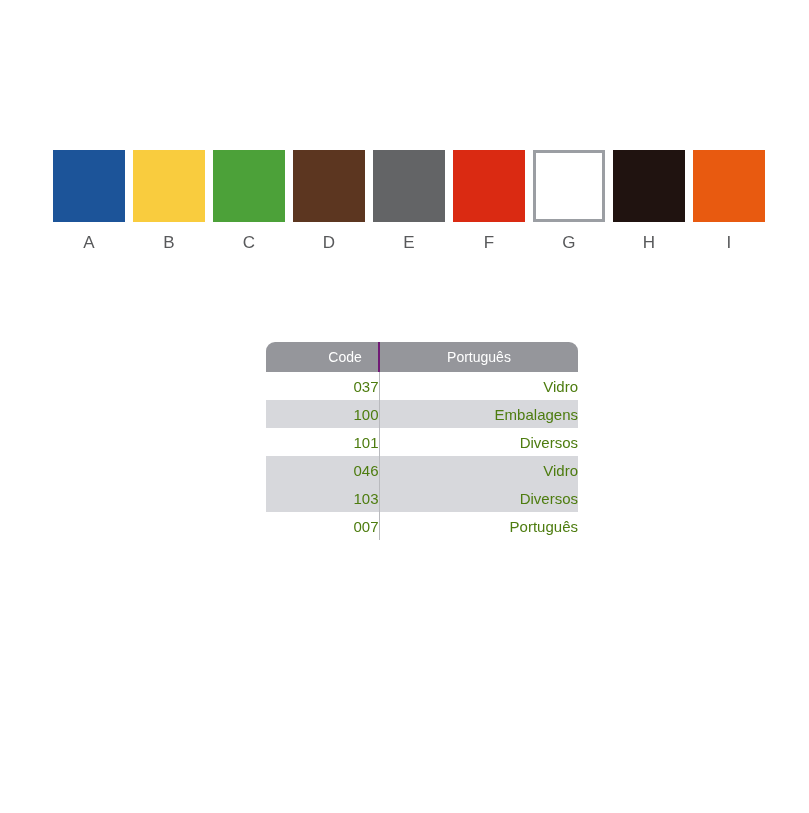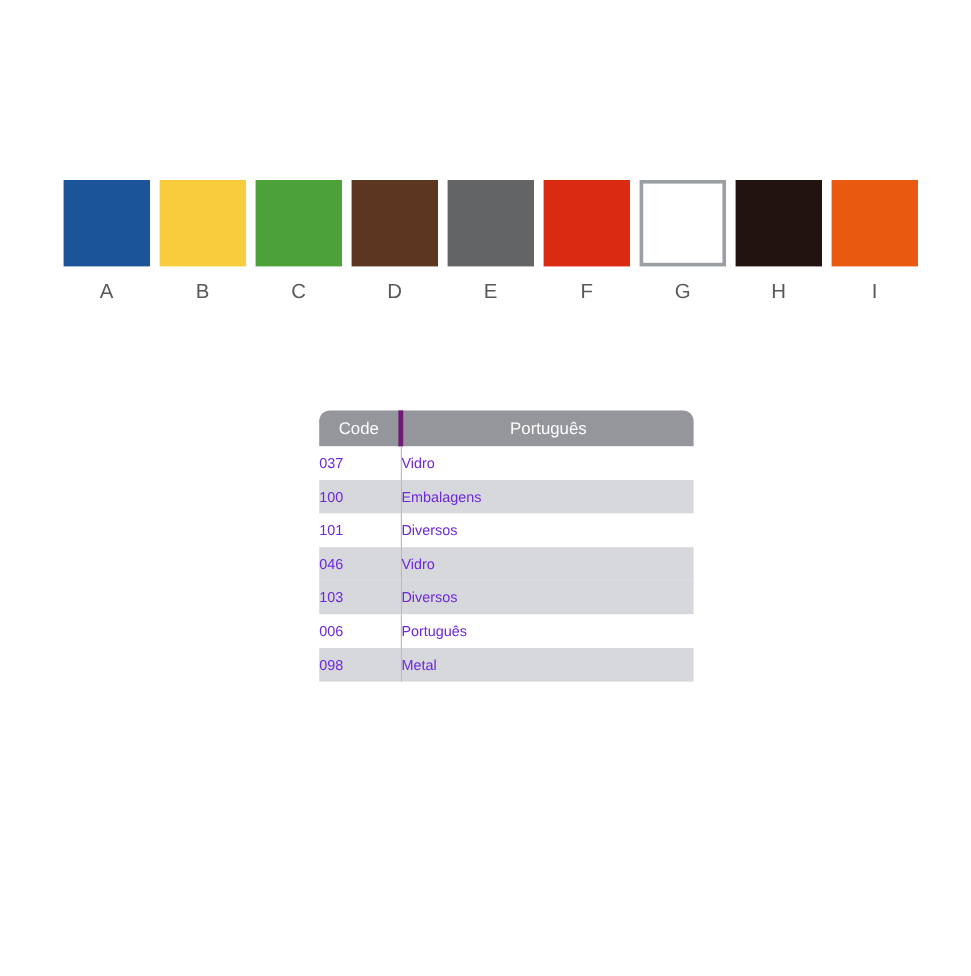--- a/index.html
+++ b/index.html
@@ -57,31 +57,32 @@
     font-size: 14px;
     font-weight: normal;
     height: 30px;
     padding: 0;
     text-align: center;
     vertical-align: middle;
   }
   #code-table thead th.col-code {
     width: 66px;
     border-top-left-radius: 9px;
-    border-right: 4px solid #701a75;
+    border-right: 2px solid #701a75;
+    padding-left: 46px;
   }
   #code-table thead th.col-lang {
     border-top-right-radius: 9px;
   }
   #code-table tbody td {
     height: 28px;
     padding: 0;
-    font-size: 12px;
-    color: #6d28d9;
-    text-align: left;
+    font-size: 15px;
+    color: #4d7c0f;
+    text-align: right;
     vertical-align: middle;
   }
   #code-table tbody td.cell-code {
     width: 66px;
     border-right: 1px solid #b9babe;
   }
   #code-table tbody tr.band td {
     background: #d7d8dc;
   }
   #code-table tbody tr.plain td {
@@ -152,21 +153,17 @@
       </tr>
       <tr class="band">
         <td class="cell-code">046</td>
         <td class="cell-name">Vidro</td>
       </tr>
       <tr class="band">
         <td class="cell-code">103</td>
         <td class="cell-name">Diversos</td>
       </tr>
       <tr class="plain">
-        <td class="cell-code">006</td>
+        <td class="cell-code">007</td>
         <td class="cell-name">Português</td>
-      </tr>
-      <tr class="band">
-        <td class="cell-code">098</td>
-        <td class="cell-name">Metal</td>
       </tr>
     </tbody>
 </table>
 
 </body></html>

